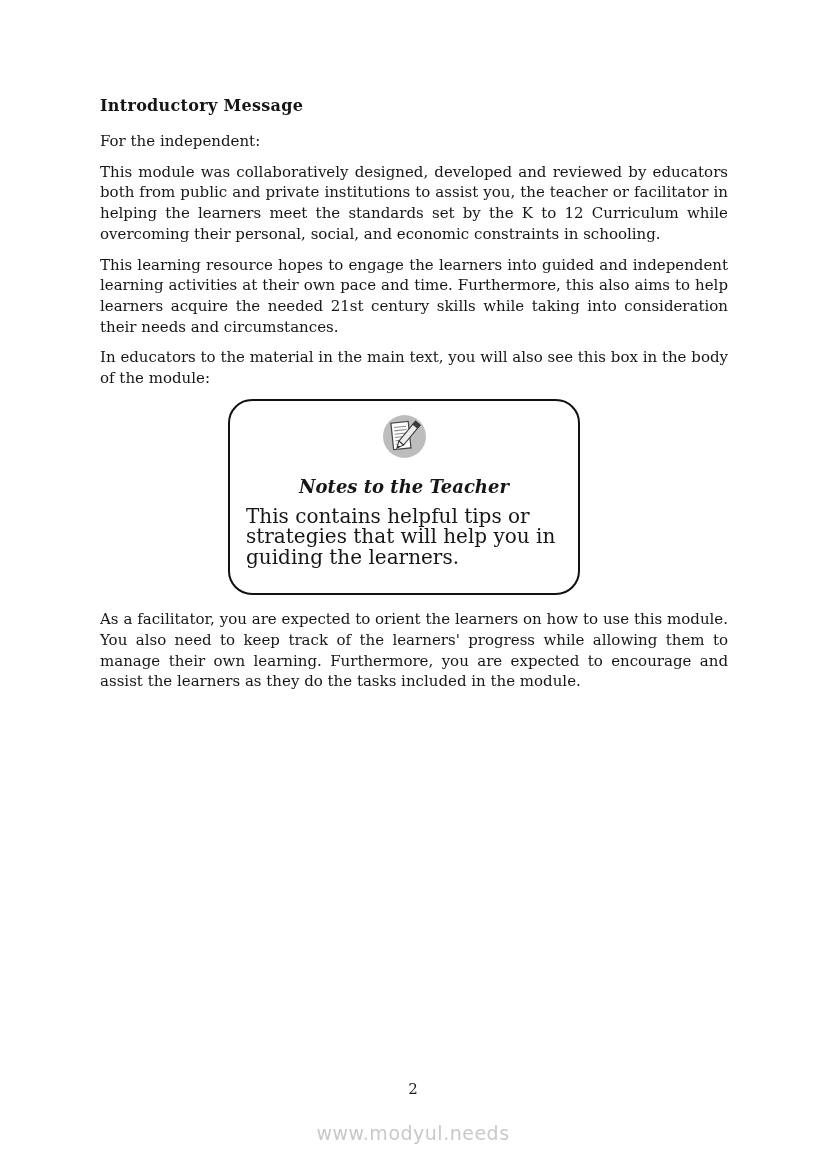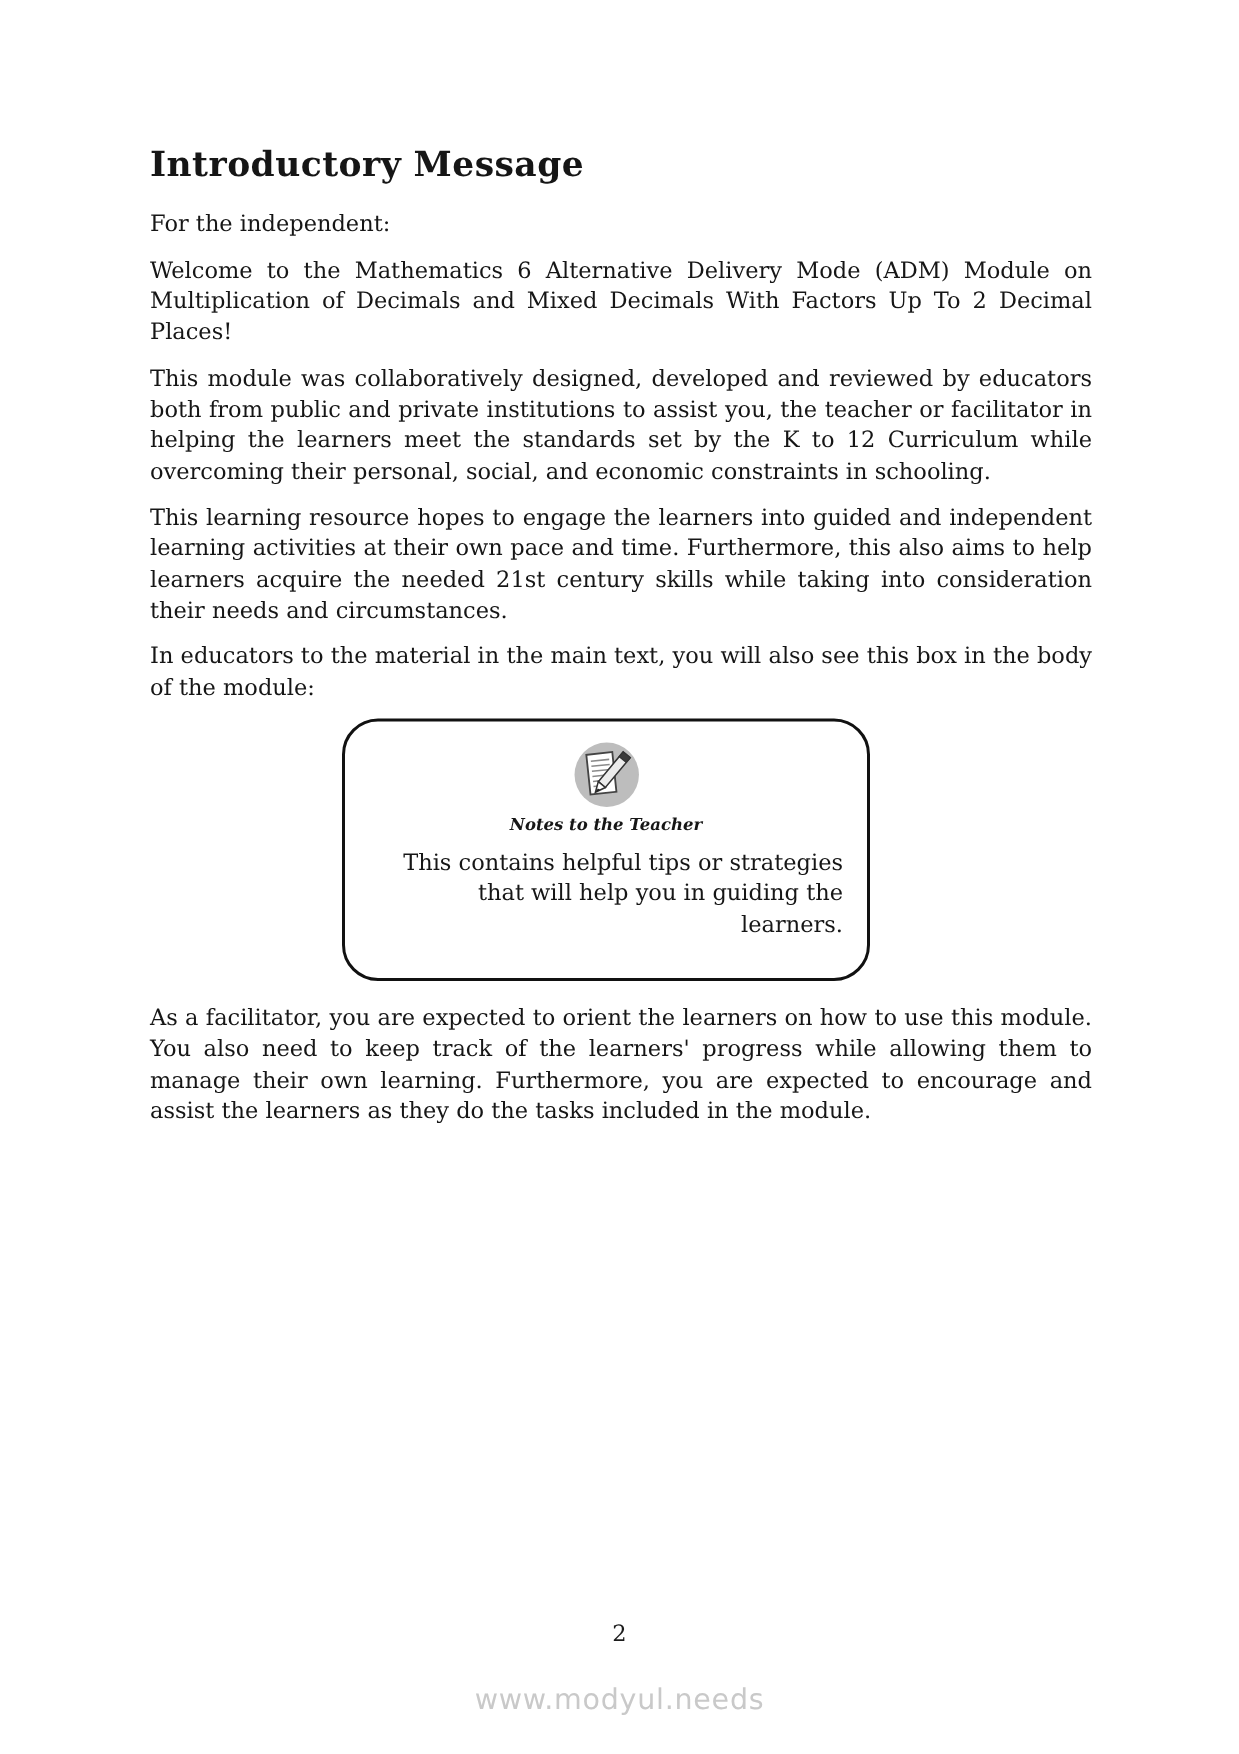--- a/index.html
+++ b/index.html
@@ -13,21 +13,21 @@
     color: #161616;
     overflow: hidden;
   }
   .content {
     position: absolute;
     left: 100px;
     top: 0;
     width: 628px;
   }
   .title {
-    font-size: 23px;
+    font-size: 16px;
     font-weight: bold;
     letter-spacing: 0.3px;
     margin-top: 96px;
     margin-bottom: 16px;
   }
   p.body {
     font-size: 15px;
     line-height: 20.7px;
     text-align: justify;
     margin-bottom: 10px;
@@ -41,29 +41,30 @@
     padding: 13px 16px 26px 16px;
     text-align: center;
   }
   .notes-icon-wrap {
     display: inline-block;
     width: 45px;
     height: 45px;
     line-height: 0;
   }
   .notes-title {
-    font-size: 11px;
+    font-size: 18px;
     font-weight: bold;
     font-style: italic;
+    margin-top: 13px;
     margin-bottom: 9px;
   }
   .notes-body {
-    font-size: 15px;
+    font-size: 20px;
     line-height: 20.5px;
-    text-align: right;
+    text-align: left;
   }
   .page-number {
     position: absolute;
     top: 1080px;
     left: 0;
     width: 100%;
     text-align: center;
     font-size: 15px;
     color: #1c1c1c;
   }
@@ -82,21 +83,20 @@
 </head>
 <body>
 
 <div class="page">
   <div class="content">
 
     <h1 class="title">Introductory Message</h1>
 
     <p class="body salutation">For the independent:</p>
 
-    <p class="body">Welcome to the Mathematics 6 Alternative Delivery Mode (ADM) Module on Multiplication of Decimals and Mixed Decimals With Factors Up To 2 Decimal Places!</p>
 
     <p class="body">This module was collaboratively designed, developed and reviewed by educators both from public and private institutions to assist you, the teacher or facilitator in helping the learners meet the standards set by the K to 12 Curriculum while overcoming their personal, social, and economic constraints in schooling.</p>
 
     <p class="body">This learning resource hopes to engage the learners into guided and independent learning activities at their own pace and time. Furthermore, this also aims to help learners acquire the needed 21st century skills while taking into consideration their needs and circumstances.</p>
 
     <p class="body">In educators to the material in the main text, you will also see this box in the body of the module:</p>
 
     <div class="notes-box">
       <span class="notes-icon-wrap">
         <svg width="45" height="45" viewBox="0 0 44 44" aria-hidden="true">

